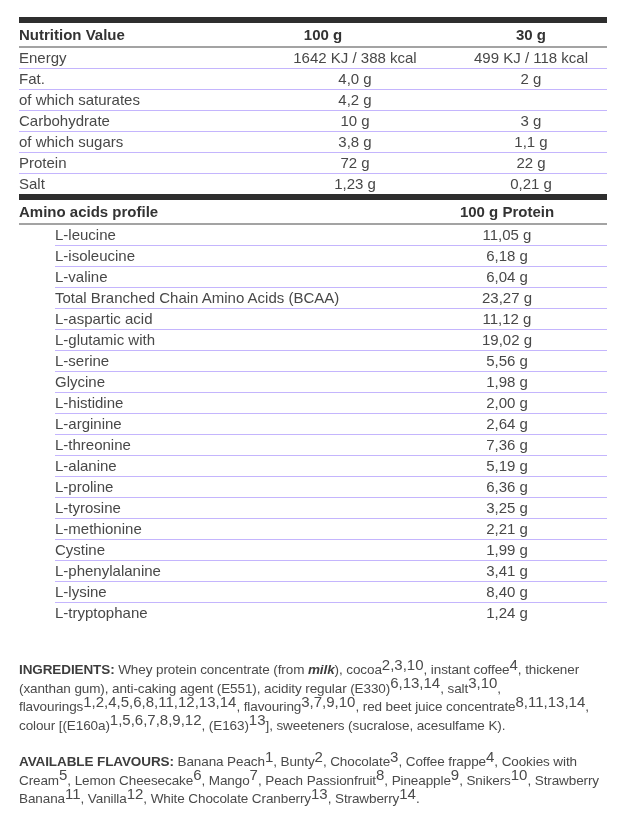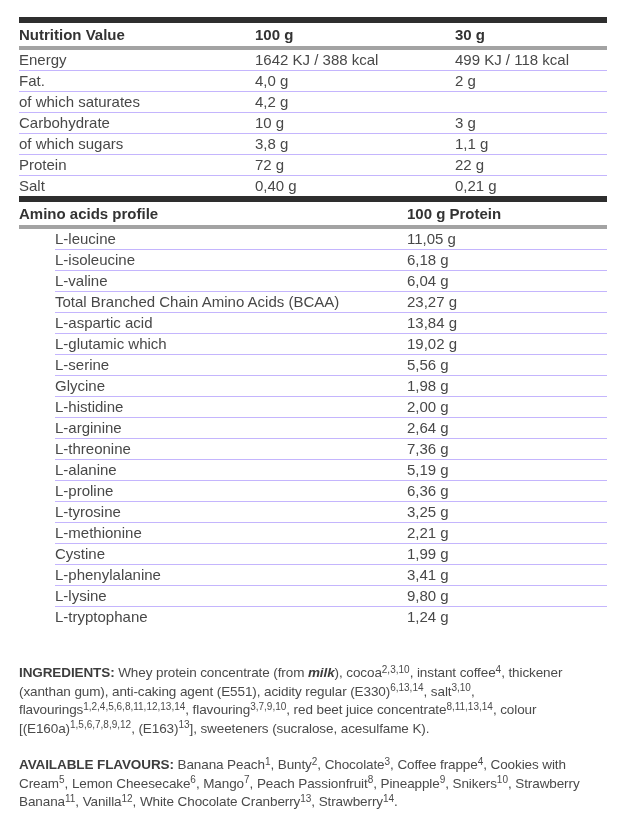--- a/index.html
+++ b/index.html
@@ -1,35 +1,35 @@
 <!DOCTYPE html>
 <html><head>
 <meta charset="utf-8">
 <style>
   html,body{margin:0;padding:0;background:#ffffff;}
   body{width:625px;height:816px;font-family:"Liberation Sans","DejaVu Sans",sans-serif;color:#454545;}
   .page{padding:17px 18px 0 19px;width:588px;}
   .bar{height:6px;background:#2e2e2e;}
-  .thead{display:grid;align-items:end;border-bottom:4px solid #a3a3a3;padding:3px 0 2px 0;}
+  .thead{display:grid;align-items:end;border-bottom:2px solid #a3a3a3;padding:3px 0 2px 0;gap:32px;}
   .thead-3{grid-template-columns:1fr 200px 152px;}
   .thead-2{grid-template-columns:1fr 200px;}
   .thead span{font-weight:bold;font-size:15px;color:#333333;line-height:18px;}
   .trow{display:grid;line-height:20px;font-size:15px;border-bottom:1px solid #c4b5fd;}
   .trow-3{grid-template-columns:1fr 200px 152px;}
   .trow-2{grid-template-columns:1fr 200px;margin-left:36px;}
   .rows .trow:last-child{border-bottom:none;}
   .cell-label{text-align:left;color:#484848;}
-  .cell-num{text-align:left;color:#484848;}
+  .cell-num{text-align:center;color:#484848;}
   .thead .cell-num,.thead .cell-label{color:#333333;}
   .para{margin:0;font-size:13.5px;line-height:17.5px;color:#4a4a4a;letter-spacing:-0.1px;}
   .para-ingredients{margin-top:37px;width:588px;}
   .para-flavours{margin-top:18px;width:588px;}
   .seg[data-style="bold"]{font-weight:bold;color:#3d3d3d;}
   .seg[data-style="bolditalic"]{font-weight:bold;font-style:italic;color:#3d3d3d;}
-  .seg[data-style="sup"]{font-size:10px;position:relative;top:-4.5px;letter-spacing:0;}
+  .seg[data-style="sup"]{font-size:15px;position:relative;top:-4.5px;letter-spacing:0;}
 </style>
 </head>
 <body>
 
 <div class="page">
 
   <div class="bar"></div>
 
   <div class="thead thead-3">
     <span class="cell-label">Nutrition Value</span>
@@ -63,21 +63,21 @@
       <span class="cell-num">3,8 g</span>
       <span class="cell-num">1,1 g</span>
     </div>
       <div class="trow trow-3">
       <span class="cell-label">Protein</span>
       <span class="cell-num">72 g</span>
       <span class="cell-num">22 g</span>
     </div>
       <div class="trow trow-3">
       <span class="cell-label">Salt</span>
-      <span class="cell-num">0,40 g</span>
+      <span class="cell-num">1,23 g</span>
       <span class="cell-num">0,21 g</span>
     </div>
     </div>
 
   <div class="bar"></div>
 
   <div class="thead thead-2">
     <span class="cell-label">Amino acids profile</span>
     <span class="cell-num">100 g Protein</span>
   </div>
@@ -95,24 +95,24 @@
       <div class="trow trow-2">
       <span class="cell-label">L-valine</span>
       <span class="cell-num">6,04 g</span>
     </div>
       <div class="trow trow-2">
       <span class="cell-label">Total Branched Chain Amino Acids (BCAA)</span>
       <span class="cell-num">23,27 g</span>
     </div>
       <div class="trow trow-2">
       <span class="cell-label">L-aspartic acid</span>
-      <span class="cell-num">13,84 g</span>
+      <span class="cell-num">11,12 g</span>
     </div>
       <div class="trow trow-2">
-      <span class="cell-label">L-glutamic which</span>
+      <span class="cell-label">L-glutamic with</span>
       <span class="cell-num">19,02 g</span>
     </div>
       <div class="trow trow-2">
       <span class="cell-label">L-serine</span>
       <span class="cell-num">5,56 g</span>
     </div>
       <div class="trow trow-2">
       <span class="cell-label">Glycine</span>
       <span class="cell-num">1,98 g</span>
     </div>
@@ -147,21 +147,21 @@
       <div class="trow trow-2">
       <span class="cell-label">Cystine</span>
       <span class="cell-num">1,99 g</span>
     </div>
       <div class="trow trow-2">
       <span class="cell-label">L-phenylalanine</span>
       <span class="cell-num">3,41 g</span>
     </div>
       <div class="trow trow-2">
       <span class="cell-label">L-lysine</span>
-      <span class="cell-num">9,80 g</span>
+      <span class="cell-num">8,40 g</span>
     </div>
       <div class="trow trow-2">
       <span class="cell-label">L-tryptophane</span>
       <span class="cell-num">1,24 g</span>
     </div>
     </div>
 
   <p class="para para-ingredients"><span class="seg" data-style="bold">INGREDIENTS: </span><span class="seg" data-style="normal">Whey protein concentrate (from </span><span class="seg" data-style="bolditalic">milk</span><span class="seg" data-style="normal">), cocoa</span><span class="seg" data-style="sup">2,3,10</span><span class="seg" data-style="normal">, instant coffee</span><span class="seg" data-style="sup">4</span><span class="seg" data-style="normal">, thickener (xanthan gum), anti-caking agent (E551), acidity regular (E330)</span><span class="seg" data-style="sup">6,13,14</span><span class="seg" data-style="normal">, salt</span><span class="seg" data-style="sup">3,10</span><span class="seg" data-style="normal">, flavourings</span><span class="seg" data-style="sup">1,2,4,5,6,8,11,12,13,14</span><span class="seg" data-style="normal">, flavouring</span><span class="seg" data-style="sup">3,7,9,10</span><span class="seg" data-style="normal">, red beet juice concentrate</span><span class="seg" data-style="sup">8,11,13,14</span><span class="seg" data-style="normal">, colour [(E160a)</span><span class="seg" data-style="sup">1,5,6,7,8,9,12</span><span class="seg" data-style="normal">, (E163)</span><span class="seg" data-style="sup">13</span><span class="seg" data-style="normal">], sweeteners (sucralose, acesulfame K).</span></p>
 
   <p class="para para-flavours"><span class="seg" data-style="bold">AVAILABLE FLAVOURS: </span><span class="seg" data-style="normal">Banana Peach</span><span class="seg" data-style="sup">1</span><span class="seg" data-style="normal">, Bunty</span><span class="seg" data-style="sup">2</span><span class="seg" data-style="normal">, Chocolate</span><span class="seg" data-style="sup">3</span><span class="seg" data-style="normal">, Coffee frappe</span><span class="seg" data-style="sup">4</span><span class="seg" data-style="normal">, Cookies with Cream</span><span class="seg" data-style="sup">5</span><span class="seg" data-style="normal">, Lemon Cheesecake</span><span class="seg" data-style="sup">6</span><span class="seg" data-style="normal">, Mango</span><span class="seg" data-style="sup">7</span><span class="seg" data-style="normal">, Peach Passionfruit</span><span class="seg" data-style="sup">8</span><span class="seg" data-style="normal">, Pineapple</span><span class="seg" data-style="sup">9</span><span class="seg" data-style="normal">, Snikers</span><span class="seg" data-style="sup">10</span><span class="seg" data-style="normal">, Strawberry Banana</span><span class="seg" data-style="sup">11</span><span class="seg" data-style="normal">, Vanilla</span><span class="seg" data-style="sup">12</span><span class="seg" data-style="normal">, White Chocolate Cranberry</span><span class="seg" data-style="sup">13</span><span class="seg" data-style="normal">, Strawberry</span><span class="seg" data-style="sup">14</span><span class="seg" data-style="normal">.</span></p>

